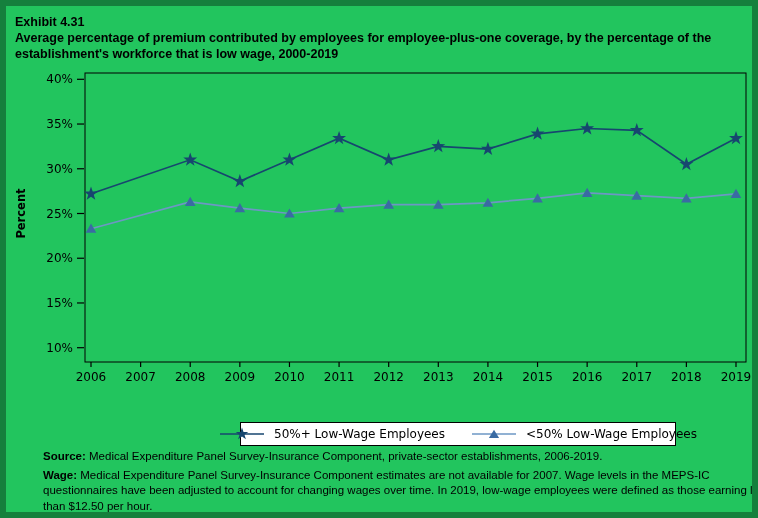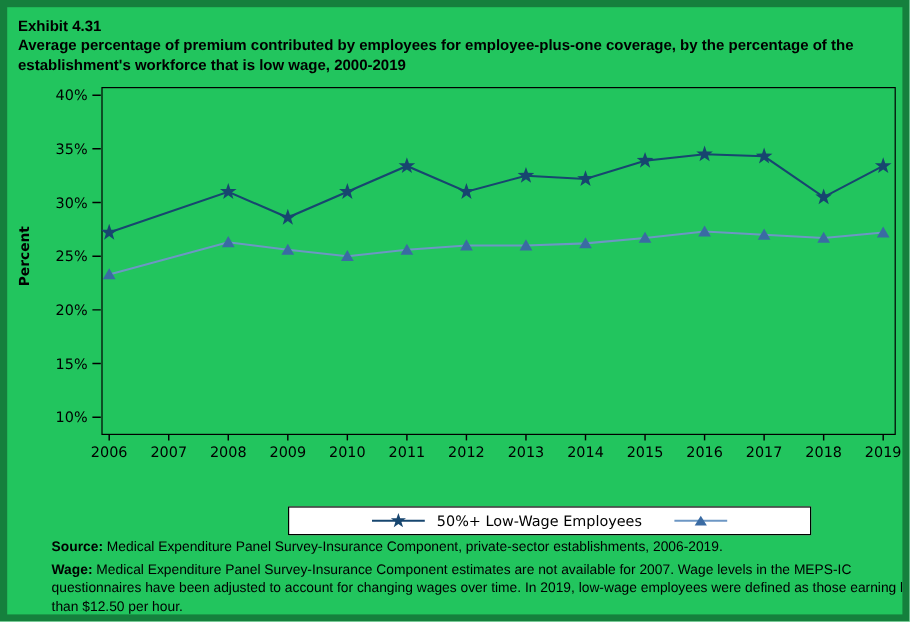--- a/index.html
+++ b/index.html
@@ -132,20 +132,21 @@
         <line class="leg-line-1" x1="1" y1="7" x2="45" y2="7"></line>
         <path class="leg-mark-1" id="leg-star" d="M23.00,0.40L24.53,4.90L29.28,4.96L25.47,7.80L26.88,12.34L23.00,9.60L19.12,12.34L20.53,7.80L16.72,4.96L21.47,4.90Z"></path>
       </svg>
       <span>50%+ Low-Wage Employees</span>
     </span>
     <span class="legend-item">
       <svg class="legend-icon" width="46" height="14">
         <line class="leg-line-2" x1="1" y1="7" x2="45" y2="7"></line>
         <path class="leg-mark-2" d="M 17.9 10.9 L 28.1 10.9 L 23 2.7 Z"></path>
       </svg>
+      <span>&lt;50% Low-Wage Employees</span>
     </span>
   </div>
 
   <div class="footer">
     <p><span class="lbl">Source:</span> <span>Medical Expenditure Panel Survey-Insurance Component, private-sector establishments, 2006-2019.</span></p>
     <p><span class="lbl">Wage:</span> <span>Medical Expenditure Panel Survey-Insurance Component estimates are not available for 2007. Wage levels in the MEPS-IC questionnaires have been adjusted to account for changing wages over time.  In 2019, low-wage employees were defined as those earning less than $12.50 per hour.</span></p>
   </div>
 
 </div>
 

